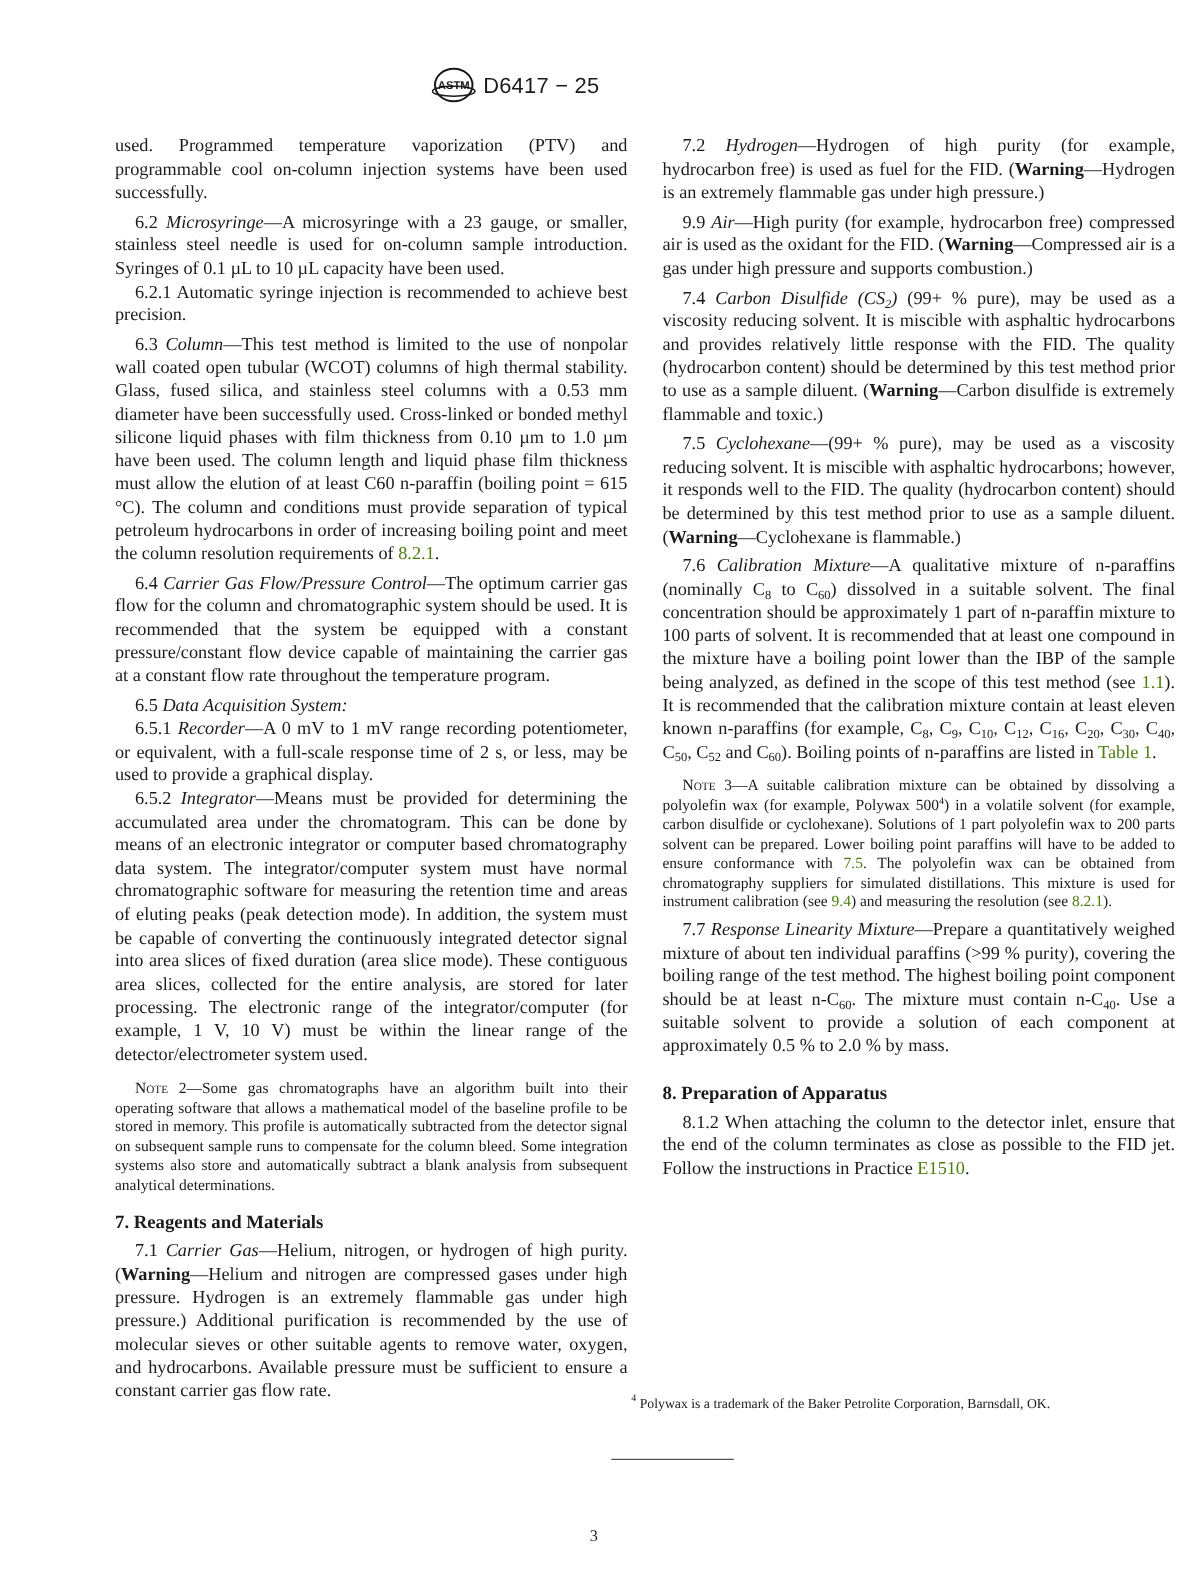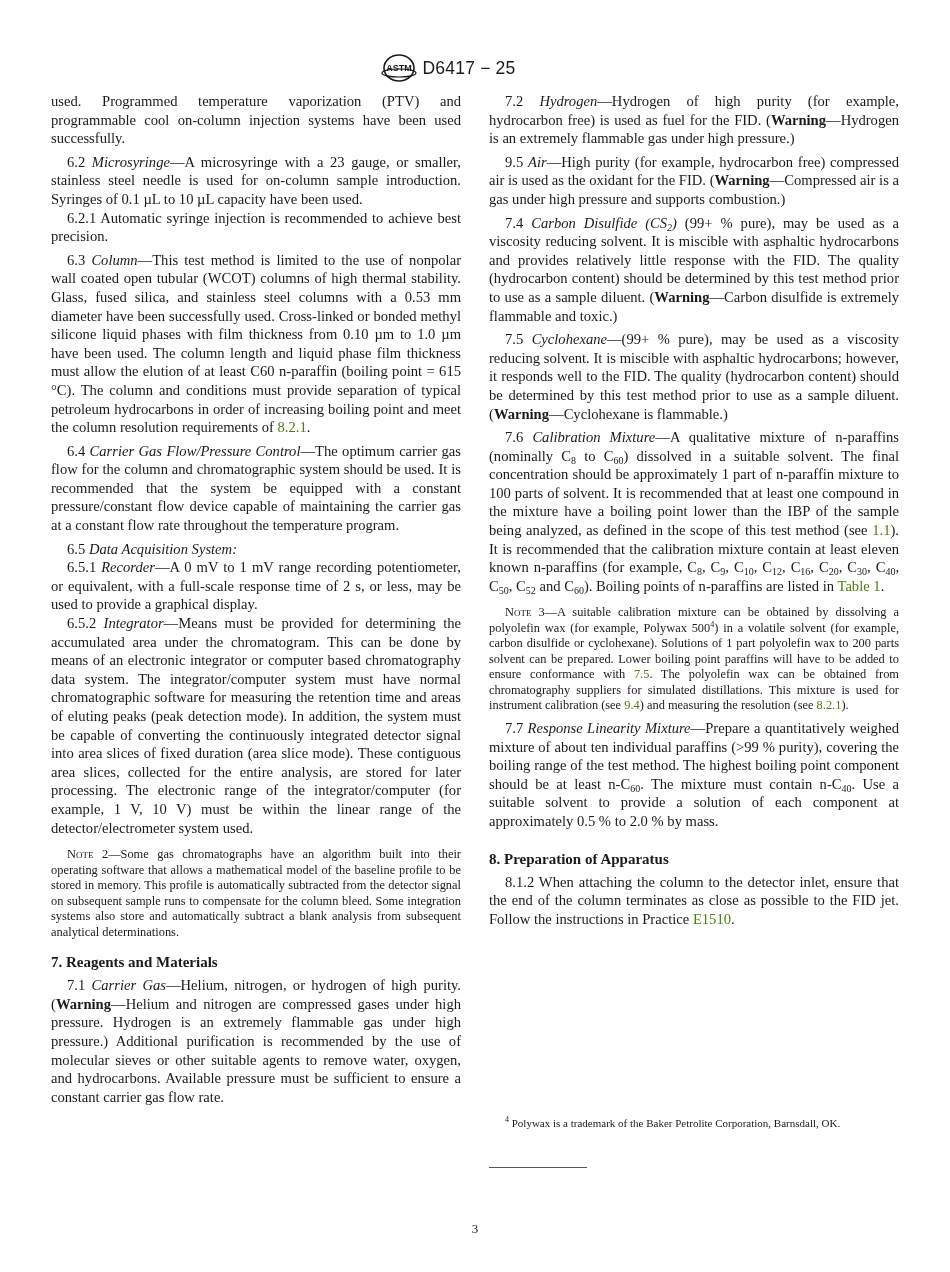--- a/index.html
+++ b/index.html
@@ -1,23 +1,23 @@
 <!DOCTYPE html>
 <html><head>
 <meta charset="utf-8">
 <style>
   html, body { margin: 0; padding: 0; background: #ffffff; }
   body { width: 950px; height: 1272px; position: relative; overflow: hidden;
          font-family: "Liberation Serif", "DejaVu Serif", serif; color: #1a1a1a; }
   .header { position: absolute; top: 53px; left: 0; width: 824px; height: 30px;
-            display: flex; justify-content: center; align-items: center; padding-left: 36px; }
+            display: flex; justify-content: center; align-items: center; }
   .logo { width: 36px; height: 30px; margin-right: 6px; }
   .doc-id { font-family: "Liberation Sans", "DejaVu Sans", sans-serif; font-weight: normal;
             font-size: 17.5px; letter-spacing: 0.2px; }
-  .col { position: absolute; top: 92px; width: 410px; font-size: 14.6px; line-height: 18.6px; }
+  .col { position: absolute; top: 108px; width: 410px; font-size: 14.6px; line-height: 18.6px; margin-left: 41px; }
   .col-left { left: 51px; }
   .col-right { left: 489px; }
   p { margin: 0; text-align: justify; }
   .ind { text-indent: 16px; }
   .gap { margin-top: 5px; }
   i { font-style: italic; }
   .lnk { color: #4d7c0f; cursor: pointer; }
   .note { font-size: 12.4px; line-height: 15.5px; margin-top: 10px; }
   .note .nlab { font-variant: small-caps; }
   h2 { font-size: 15px; font-weight: bold; margin: 12px 0 4px 0; line-height: 20px; }
@@ -62,21 +62,21 @@
   <p class="ind note"><span class="nlab">Note 2</span><span>—Some gas chromatographs have an algorithm built into their operating software that allows a mathematical model of the baseline profile to be stored in memory. This profile is automatically subtracted from the detector signal on subsequent sample runs to compensate for the column bleed. Some integration systems also store and automatically subtract a blank analysis from subsequent analytical determinations.</span></p>
 
   <h2>7.  Reagents and Materials</h2>
 
   <p class="ind"><span>7.1</span> <i>Carrier Gas</i><span>—Helium, nitrogen, or hydrogen of high purity. (</span><b>Warning</b><span>—Helium and nitrogen are compressed gases under high pressure. Hydrogen is an extremely flammable gas under high pressure.) Additional purification is recommended by the use of molecular sieves or other suitable agents to remove water, oxygen, and hydrocarbons. Available pressure must be sufficient to ensure a constant carrier gas flow rate.</span></p>
 </div>
 
 <div class="col col-right">
   <p class="ind"><span>7.2</span> <i>Hydrogen</i><span>—Hydrogen of high purity (for example, hydrocarbon free) is used as fuel for the FID. (</span><b>Warning</b><span>—Hydrogen is an extremely flammable gas under high pressure.)</span></p>
 
-  <p class="ind gap"><span>9.5</span> <i>Air</i><span>—High purity (for example, hydrocarbon free) compressed air is used as the oxidant for the FID. (</span><b>Warning</b><span>—Compressed air is a gas under high pressure and supports combustion.)</span></p>
+  <p class="ind gap"><span>9.9</span> <i>Air</i><span>—High purity (for example, hydrocarbon free) compressed air is used as the oxidant for the FID. (</span><b>Warning</b><span>—Compressed air is a gas under high pressure and supports combustion.)</span></p>
 
   <p class="ind gap"><span>7.4</span> <i><span>Carbon Disulfide (CS</span><sub>2</sub><span>)</span></i><span> (99+ % pure), may be used as a viscosity reducing solvent. It is miscible with asphaltic hydrocarbons and provides relatively little response with the FID. The quality (hydrocarbon content) should be determined by this test method prior to use as a sample diluent. (</span><b>Warning</b><span>—Carbon disulfide is extremely flammable and toxic.)</span></p>
 
   <p class="ind gap"><span>7.5</span> <i>Cyclohexane</i><span>—(99+ % pure), may be used as a viscosity reducing solvent. It is miscible with asphaltic hydrocarbons; however, it responds well to the FID. The quality (hydrocarbon content) should be determined by this test method prior to use as a sample diluent. (</span><b>Warning</b><span>—Cyclohexane is flammable.)</span></p>
 
   <p class="ind gap"><span>7.6</span> <i>Calibration Mixture</i><span>—A qualitative mixture of n-paraffins (nominally C</span><sub>8</sub><span> to C</span><sub>60</sub><span>) dissolved in a suitable solvent. The final concentration should be approximately 1 part of n-paraffin mixture to 100 parts of solvent. It is recommended that at least one compound in the mixture have a boiling point lower than the IBP of the sample being analyzed, as defined in the scope of this test method (see </span><span class="lnk">1.1</span><span>). It is recommended that the calibration mixture contain at least eleven known n-paraffins (for example, </span><span id="carbon-list"><span>C</span><sub>8</sub>, <span>C</span><sub>9</sub>, <span>C</span><sub>10</sub>, <span>C</span><sub>12</sub>, <span>C</span><sub>16</sub>, <span>C</span><sub>20</sub>, <span>C</span><sub>30</sub>, <span>C</span><sub>40</sub>, <span>C</span><sub>50</sub>, <span>C</span><sub>52</sub> and <span>C</span><sub>60</sub></span><span>). Boiling points of n-paraffins are listed in </span><span class="lnk">Table 1</span><span>.</span></p>
 
   <p class="ind note"><span class="nlab">Note 3</span><span>—A suitable calibration mixture can be obtained by dissolving a polyolefin wax (for example, Polywax 500</span><sup>4</sup><span>) in a volatile solvent (for example, carbon disulfide or cyclohexane). Solutions of 1 part polyolefin wax to 200 parts solvent can be prepared. Lower boiling point paraffins will have to be added to ensure conformance with </span><span class="lnk">7.5</span><span>. The polyolefin wax can be obtained from chromatography suppliers for simulated distillations. This mixture is used for instrument calibration (see </span><span class="lnk">9.4</span><span>) and measuring the resolution (see </span><span class="lnk">8.2.1</span><span>).</span></p>
 
   <p class="ind gap"><span>7.7</span> <i>Response Linearity Mixture</i><span>—Prepare a quantitatively weighed mixture of about ten individual paraffins (&gt;99 % purity), covering the boiling range of the test method. The highest boiling point component should be at least n-C</span><sub>60</sub><span>. The mixture must contain n-C</span><sub>40</sub><span>. Use a suitable solvent to provide a solution of each component at approximately 0.5 % to 2.0 % by mass.</span></p>

